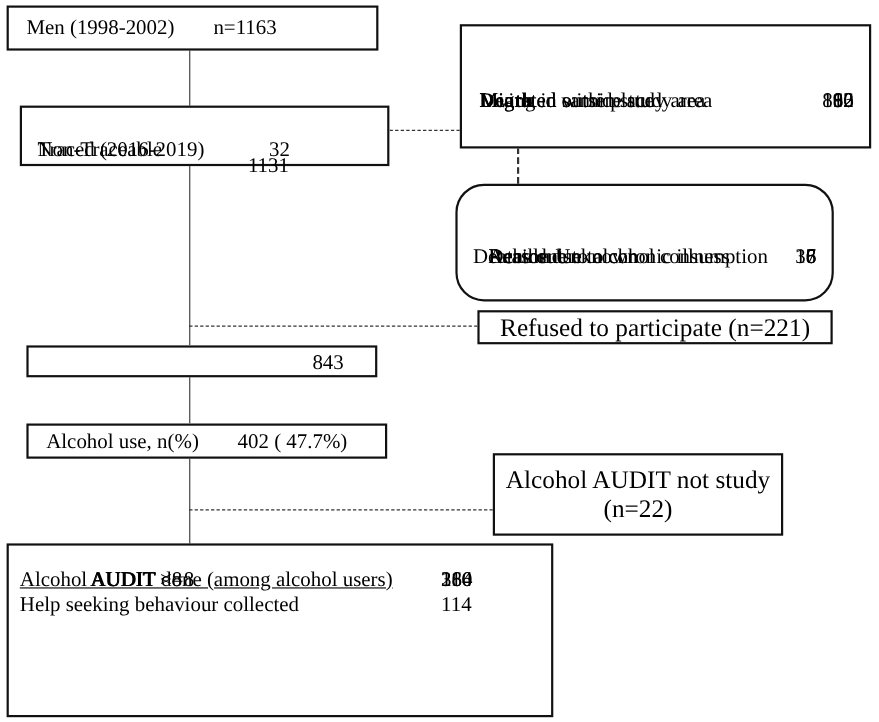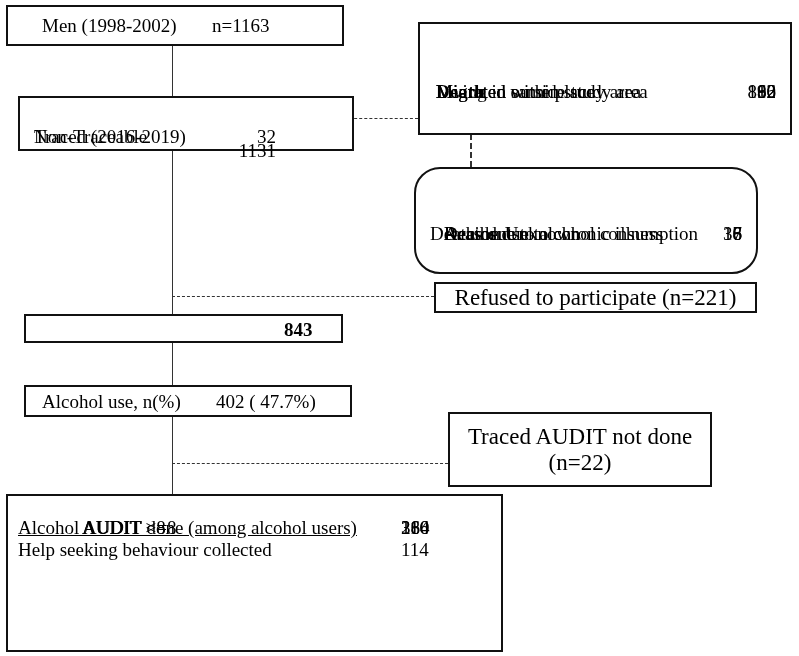--- a/index.html
+++ b/index.html
@@ -41,21 +41,21 @@
     font-size: 19px;
     line-height: 25px;
     white-space: nowrap;
   }
   .row .lbl {
     position: absolute;
     white-space: nowrap;
   }
   .row .val {
     position: absolute;
-    text-align: right;
+    text-align: center;
     white-space: nowrap;
   }
   .centered {
     text-align: center;
     font-size: 23px;
     line-height: 26px;
   }
   .spacer-row {
     height: 22px;
   }
@@ -96,21 +96,21 @@
   <div class="hdash" style="left:344px; top:118px; width:74px;"></div>
 
   <div class="vdash" style="left:470px; top:134px; height:33px;"></div>
 
   <div class="hdash" style="left:172px; top:296px; width:262px;"></div>
 
   <div class="hdash" style="left:172px; top:463px; width:276px;"></div>
 
   <div class="box" style="left:6px; top:5px; width:338px; height:41px;">
     <div class="rows">
-      <div class="row" style="height:26px;margin-left:18px;">
+      <div class="row" style="height:26px;">
         <span class="lbl" style="left:16px;">Men (1998-2002)</span>
         <span class="val" style="left:186px;">n=1163</span>
       </div>
     </div>
   </div>
 
   <div class="box" style="left:18px; top:96px; width:336px; height:55px;">
     <div class="rows">
       <div class="row">
         <span class="lbl" style="left:14px;">Non-Traceable</span>
@@ -167,37 +167,37 @@
 
   <div class="box" style="left:434px; top:282px; width:323px; height:31px;">
     <div class="rows">
       <div class="centered">Refused to participate (n=221)</div>
     </div>
   </div>
 
   <div class="box" style="left:24px; top:314px; width:319px; height:29px;">
     <div class="rows">
       <div class="row" style="height:24px;">
-        <span class="val" style="left:258px;font-weight:bold;">843</span>
+        <span class="val" style="left:258px;">843</span>
       </div>
     </div>
   </div>
 
   <div class="box" style="left:24px; top:385px; width:328px; height:32px;">
     <div class="rows">
       <div class="row" style="height:25px;">
         <span class="lbl" style="left:16px;text-align:right;">Alcohol use, n(%)</span>
         <span class="val" style="left:190px;">402 ( 47.7%)</span>
       </div>
     </div>
   </div>
 
   <div class="box" style="left:448px; top:412px; width:264px; height:75px;">
     <div class="rows">
-      <div class="centered">Traced AUDIT not done</div>
+      <div class="centered">Alcohol AUDIT not study</div>
       <div class="centered">(n=22)</div>
     </div>
   </div>
 
   <div class="box" style="left:6px; top:494px; width:497px; height:158px;">
     <div class="rows" style="justify-content:flex-start; padding-top:19px;">
       <div class="row">
         <span class="lbl" style="left:10px;text-decoration:underline;">Alcohol AUDIT done (among alcohol users)</span>
         <span class="val" style="left:393px;">380</span>
       </div>

